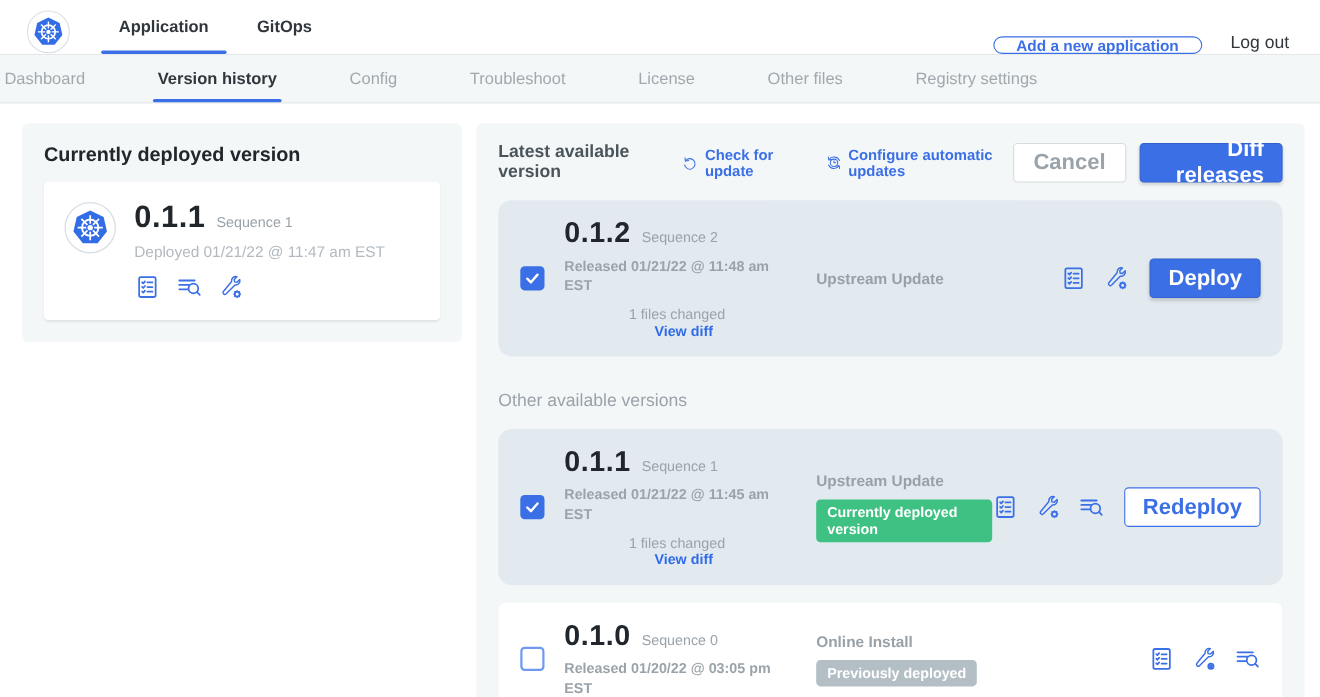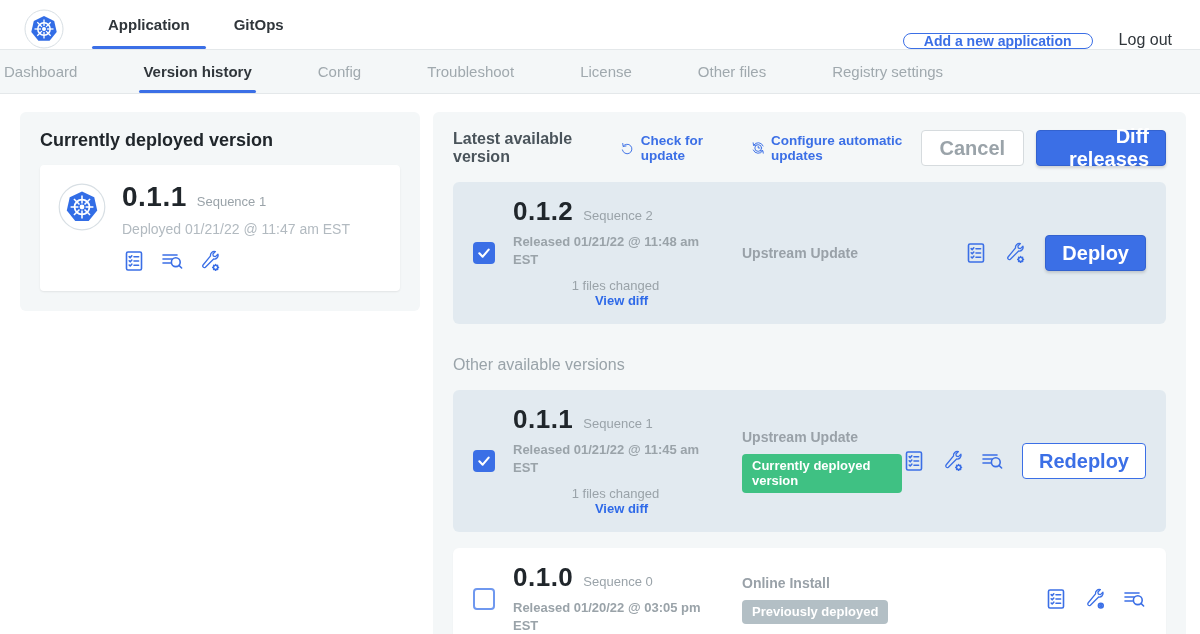--- a/index.html
+++ b/index.html
@@ -53,21 +53,21 @@
   .btn { border-radius:4px; font-size:20px; font-weight:bold; cursor:pointer;
     display:inline-flex; align-items:center; justify-content:center;text-align:right; }
   .btn-cancel { height:36px; padding:0 18px; background:#fff; border:1px solid #d6dbde;
     color:#9aa3a9; margin-right:12px; }
   .btn-primary { height:36px; padding:0 16px; background:#3b6fe6; border:1px solid #3362cf;
     color:#fff; box-shadow:0 2px 3px rgba(0,0,0,.15); }
   .btn-outline { height:36px; padding:0 16px; background:#fff; border:1px solid #3b6fe6;
     color:#3b6fe6; }
 
   .vrow { border-radius:6px; padding:16px 20px; display:flex; align-items:center; margin-top:16px; }
-  .vrow.selected { background:#e2eaf0; }
+  .vrow.selected { background:#e2eaf0;border-radius:12px; }
   .vrow.plain { background:#fff; box-shadow:0 1px 2px rgba(0,0,0,.04); }
   .vrow-0 { min-height:120px; }
   .vrow-1 { min-height:122px; }
   .vrow-2 { min-height:100px; }
 
   .checkbox { width:22px; height:22px; border-radius:4px; flex:0 0 auto; margin-right:18px;
     cursor:pointer; }
   .checkbox.checked { background:#3b6fe6; display:flex; align-items:center; justify-content:center; }
   .checkbox.unchecked { background:#fff; border:2px solid #6f98ef; }
 

